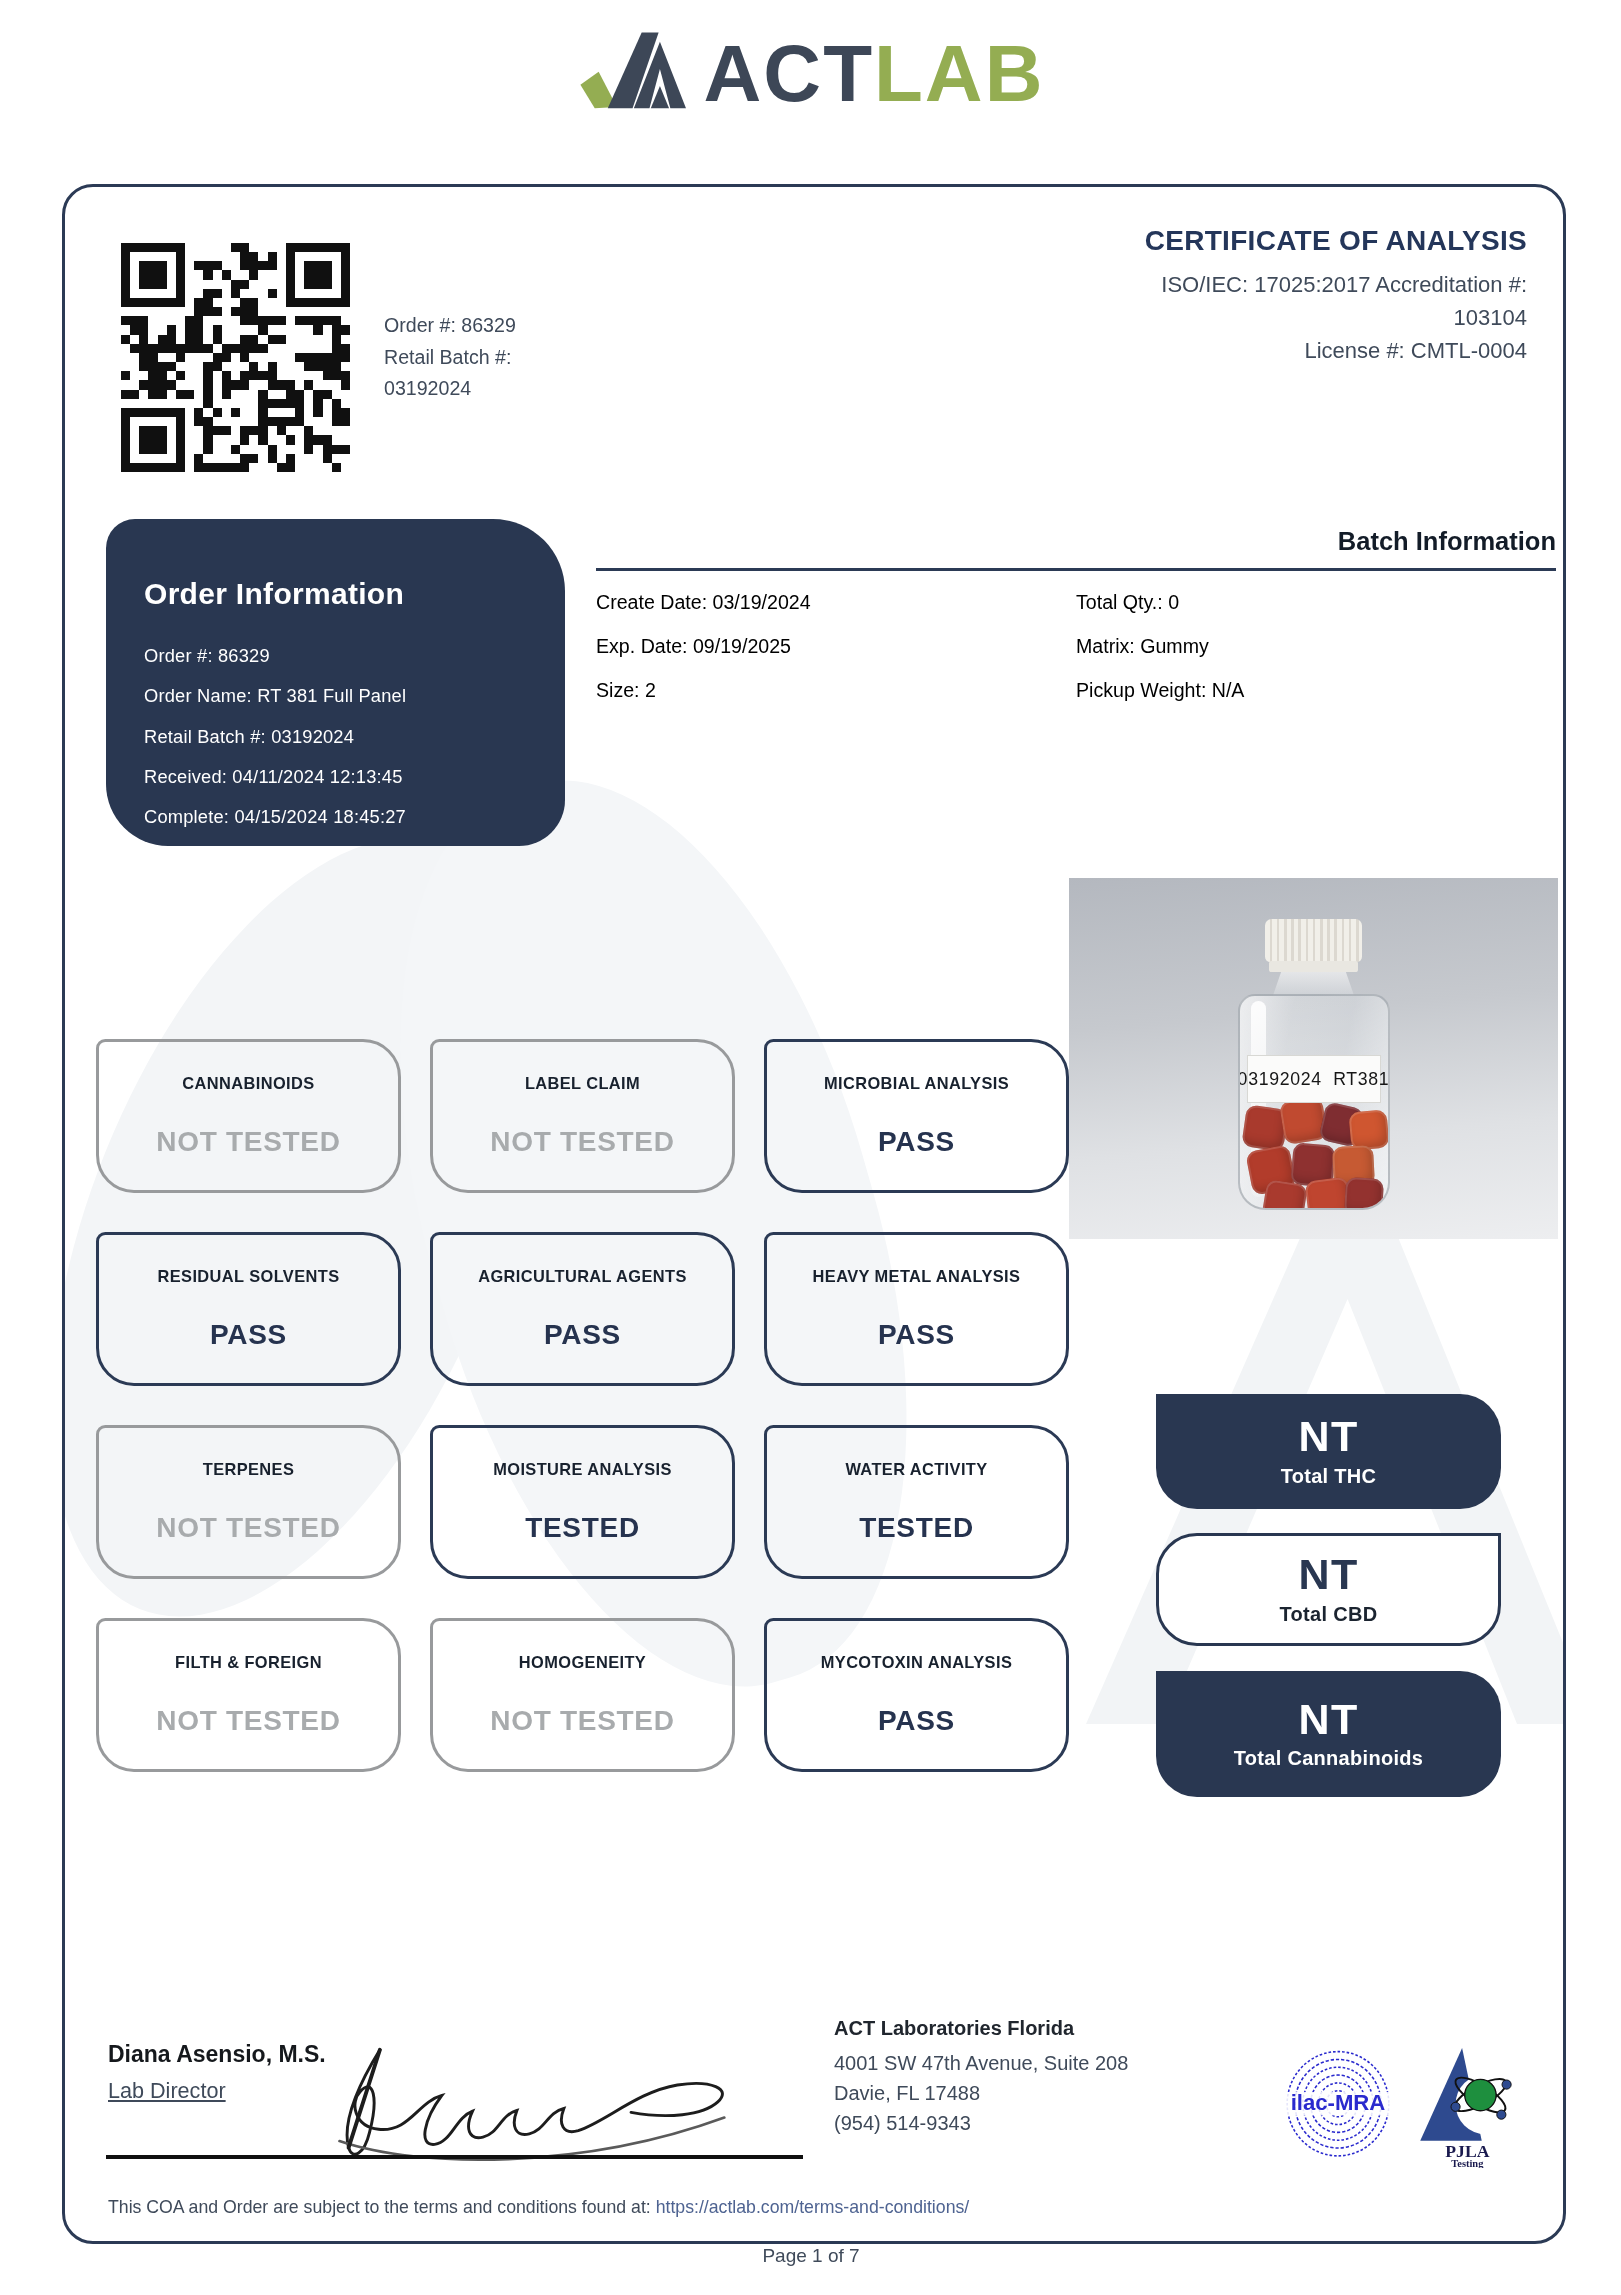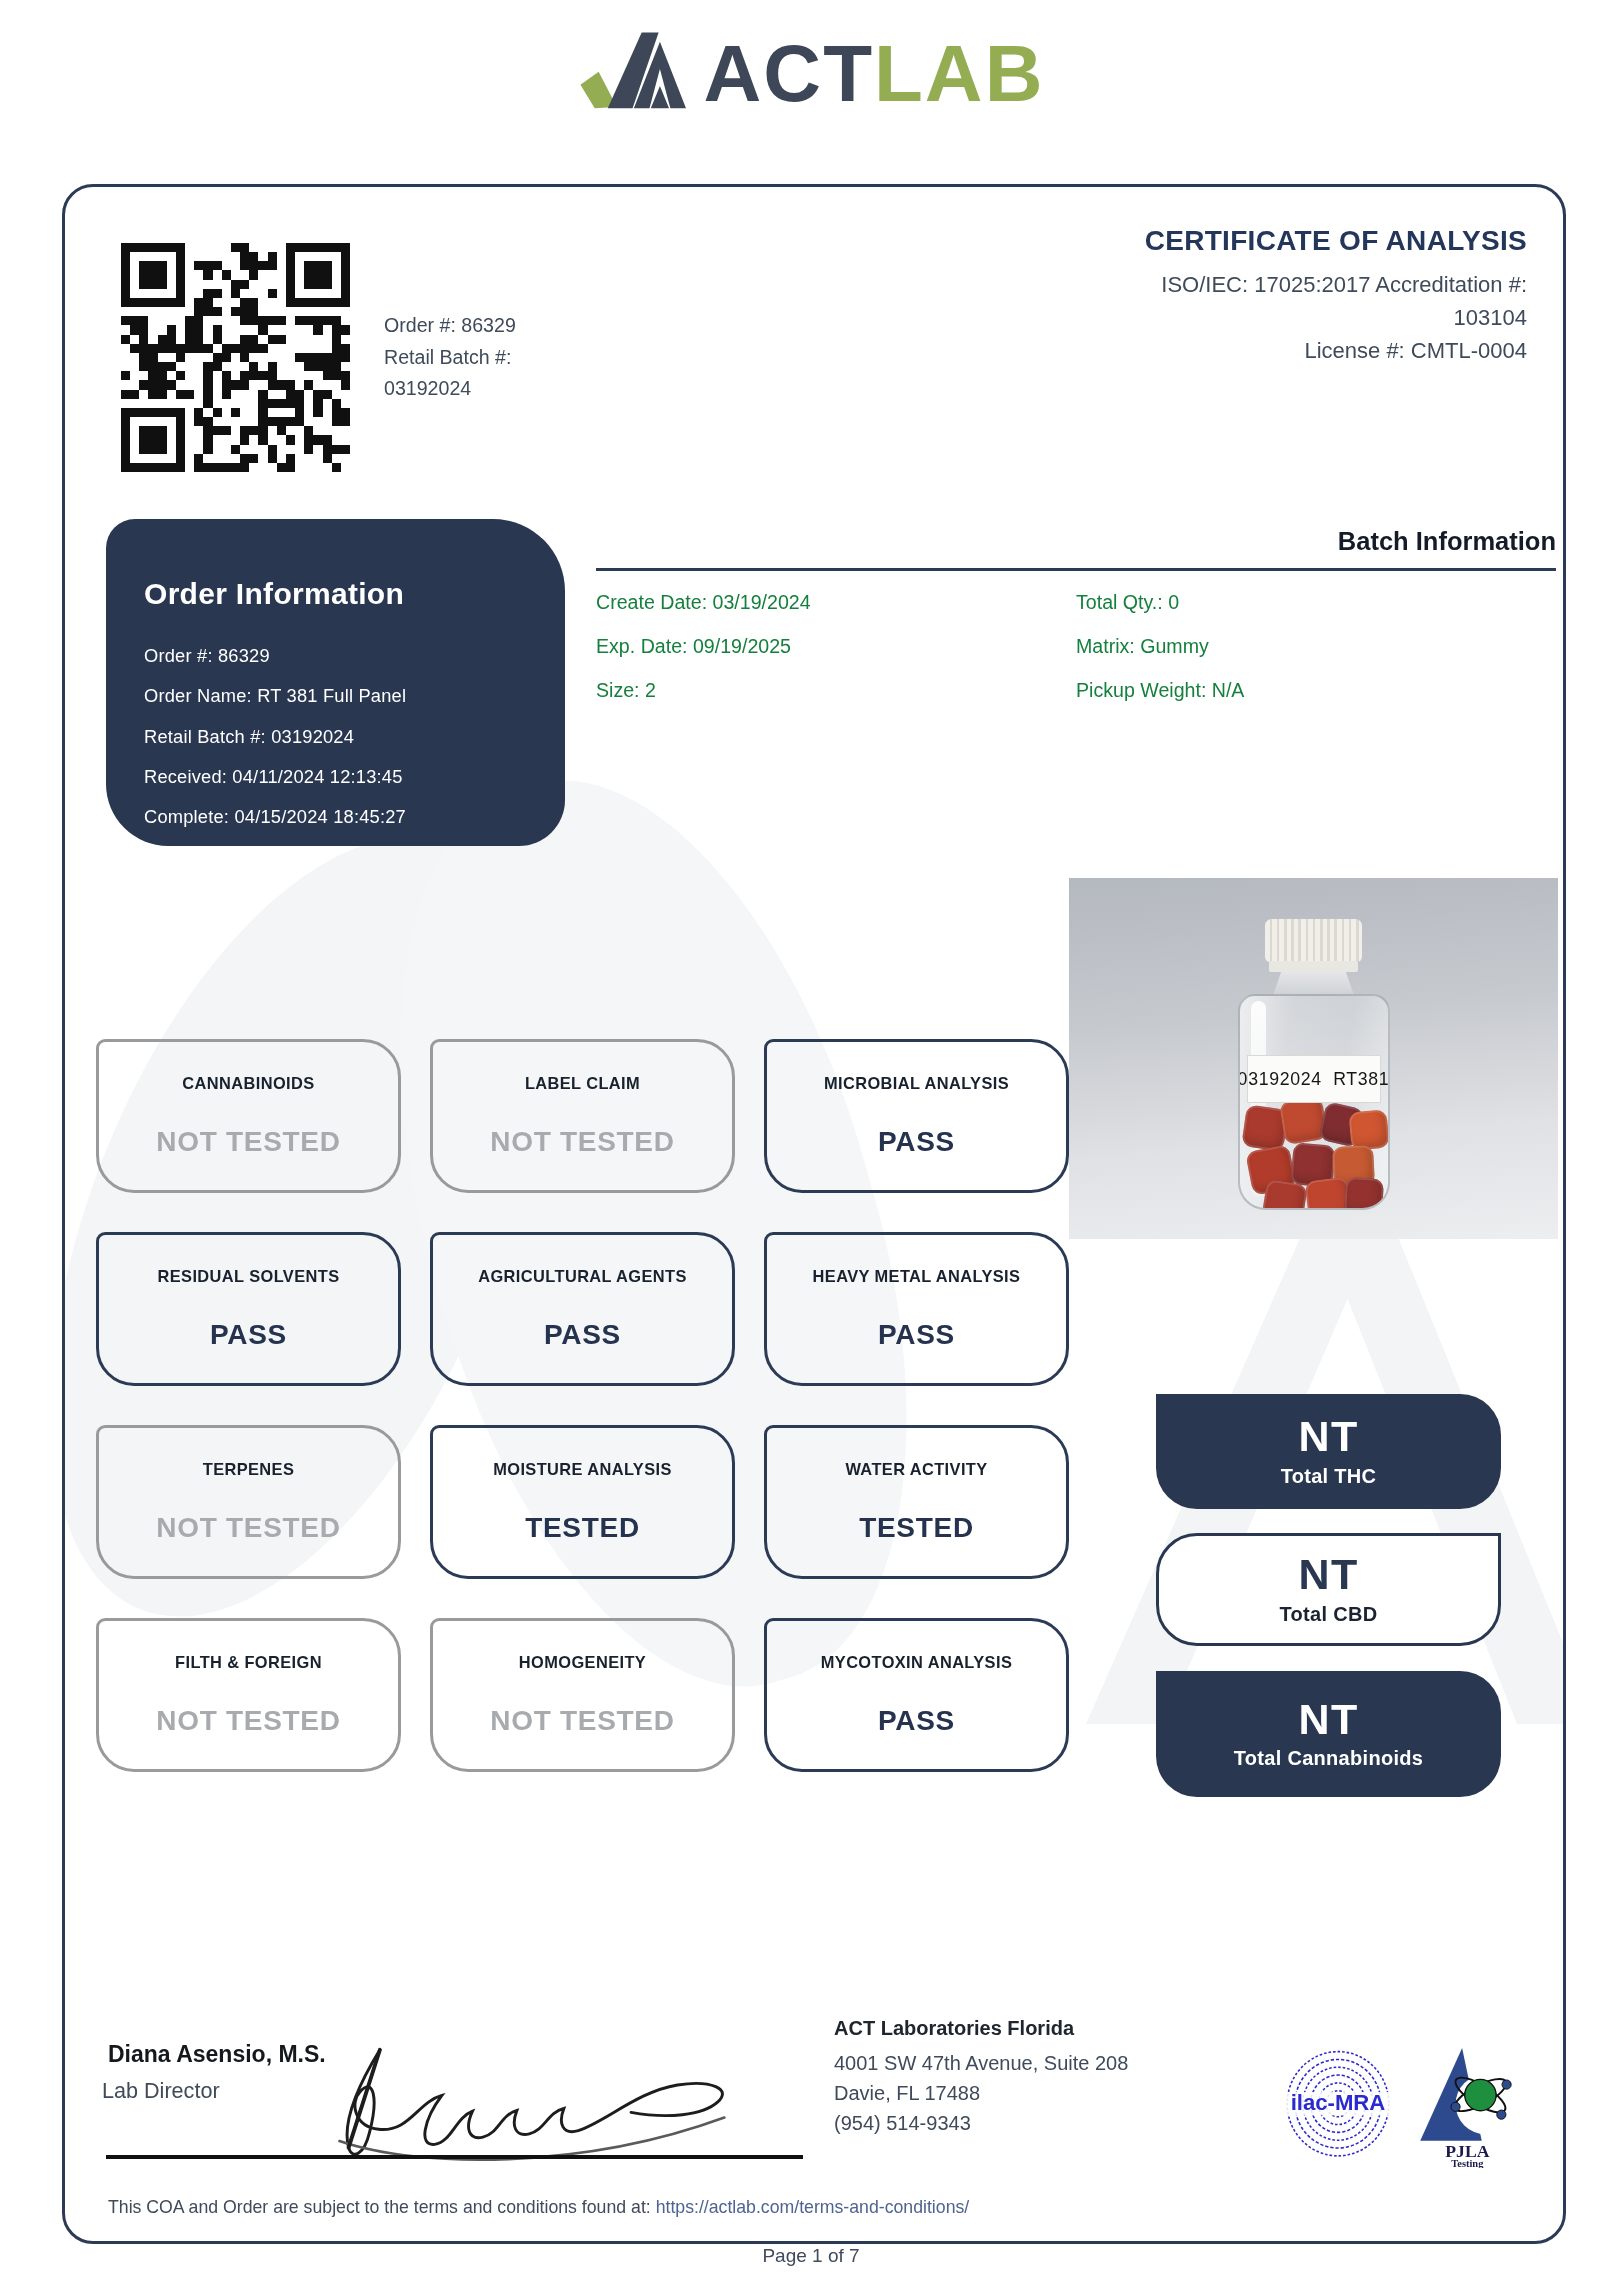--- a/index.html
+++ b/index.html
@@ -39,21 +39,21 @@
   .order-box{position:absolute;left:41px;top:332px;width:459px;height:327px;background:#293751;color:#fff;border-radius:29px 72px 46px 62px;padding:58px 38px;box-sizing:border-box;}
   .order-box h2{margin:0 0 34px 0;font-size:30px;font-weight:700;letter-spacing:0.3px;}
   .oline{font-size:18.3px;margin-bottom:18.3px;letter-spacing:0.2px;}
 
   
   .batch{position:absolute;left:531px;top:340px;width:960px;}
   .batch h3{margin:0 0 11.8px 0;text-align:right;font-size:25.5px;font-weight:700;color:#131c28;}
   .batch-rule{height:3.3px;background:#2b3a55;margin-bottom:19.6px;}
   .batch-cols{display:flex;}
   .bcol{width:50%;}
-  .bline{font-size:19.6px;color:#15803d;margin-bottom:21px;}
+  .bline{font-size:19.6px;color:#000000;margin-bottom:21px;}
 
   
   .photo{position:absolute;left:1004px;top:691px;width:489px;height:361px;margin:0;background:linear-gradient(175deg,#b4b8bf 0%,#c6c9ce 38%,#dfe1e4 70%,#edeef0 100%);overflow:hidden;}
   .cap{position:absolute;left:196px;top:41px;width:97px;height:43px;border-radius:6.5px 6.5px 5.2px 5.2px;background:repeating-linear-gradient(90deg,#f1efe9 0 4.6px,#dcd8d0 4.6px 7.2px);}
   .cap-ring{position:absolute;left:200px;top:83px;width:89px;height:10.5px;border-radius:2.6px;background:#e9e7e1;}
   .neck{position:absolute;left:204px;top:94px;width:81px;height:23.6px;background:linear-gradient(rgba(252,252,252,.6),rgba(222,226,230,.35));clip-path:polygon(10% 0,90% 0,100% 100%,0 100%);}
   .bottle-body{position:absolute;left:169px;top:116px;width:152px;height:216px;border-radius:17px 17px 27.5px 27.5px;border:2.6px solid rgba(130,137,145,.5);box-sizing:border-box;background:linear-gradient(100deg,rgba(255,255,255,.7) 0%,rgba(238,241,243,.35) 30%,rgba(224,228,232,.35) 62%,rgba(246,248,249,.65) 100%);overflow:hidden;}
   .glass-highlight{position:absolute;left:10.5px;top:5.2px;width:15.7px;height:196px;border-radius:7.9px;background:linear-gradient(rgba(255,255,255,.9),rgba(255,255,255,.25));}
   .bottle-label{position:absolute;left:6.5px;top:59px;width:132px;height:46px;background:#fbfbfa;border:0.7px solid #d8d8d4;display:flex;align-items:center;justify-content:center;font-size:17.7px;color:#161616;letter-spacing:0.7px;white-space:pre;}
   .gummy{position:absolute;border-radius:10.5px;box-shadow:inset 0 0 0 2px rgba(255,255,255,.14), inset -3.9px -5.2px 9.2px rgba(0,0,0,.18);}
@@ -74,21 +74,21 @@
   .nt.filled .nt-value,.nt.filled .nt-label{color:#ffffff;}
   .nt.outline{background:#ffffff;border:3.3px solid #293751;border-radius:41px 0 41px 41px;}
   .nt.outline .nt-value{color:#293751;}
   .nt.outline .nt-label{color:#1b2430;}
   .nt1{top:1207px;height:115px;}
   .nt2{top:1346px;height:113px;}
   .nt3{top:1484px;height:126px;}
 
   
   .sig-name{position:absolute;left:43px;top:1854px;font-size:23px;font-weight:700;color:#15181c;}
-  .sig-title{position:absolute;left:37px;top:1891px;font-size:21.6px;color:#3f4a5a;}
+  .sig-title{position:absolute;left:43px;top:1891px;font-size:21.6px;color:#3f4a5a;text-decoration:underline;}
   .signature{position:absolute;left:236px;top:1851px;width:484px;height:137px;}
   .sig-line{position:absolute;left:41px;top:1968px;width:697px;height:3.9px;background:#101010;}
   .lab-addr{position:absolute;left:769px;top:1830px;font-style:normal;}
   .addr-name{font-size:20px;font-weight:700;color:#20262e;margin-bottom:7.9px;}
   .addr-line{font-size:20px;color:#3f4a5a;line-height:1.5;}
   .ilac{position:absolute;left:1215px;top:1862px;width:116px;height:110px;}
   .pjla{position:absolute;left:1350px;top:1857px;width:106px;height:124px;}
   .terms{position:absolute;left:43px;top:2010px;font-size:17.7px;color:#3f4a5a;}
   .terms-link{color:#4e6391;text-decoration:none;cursor:pointer;}
 

